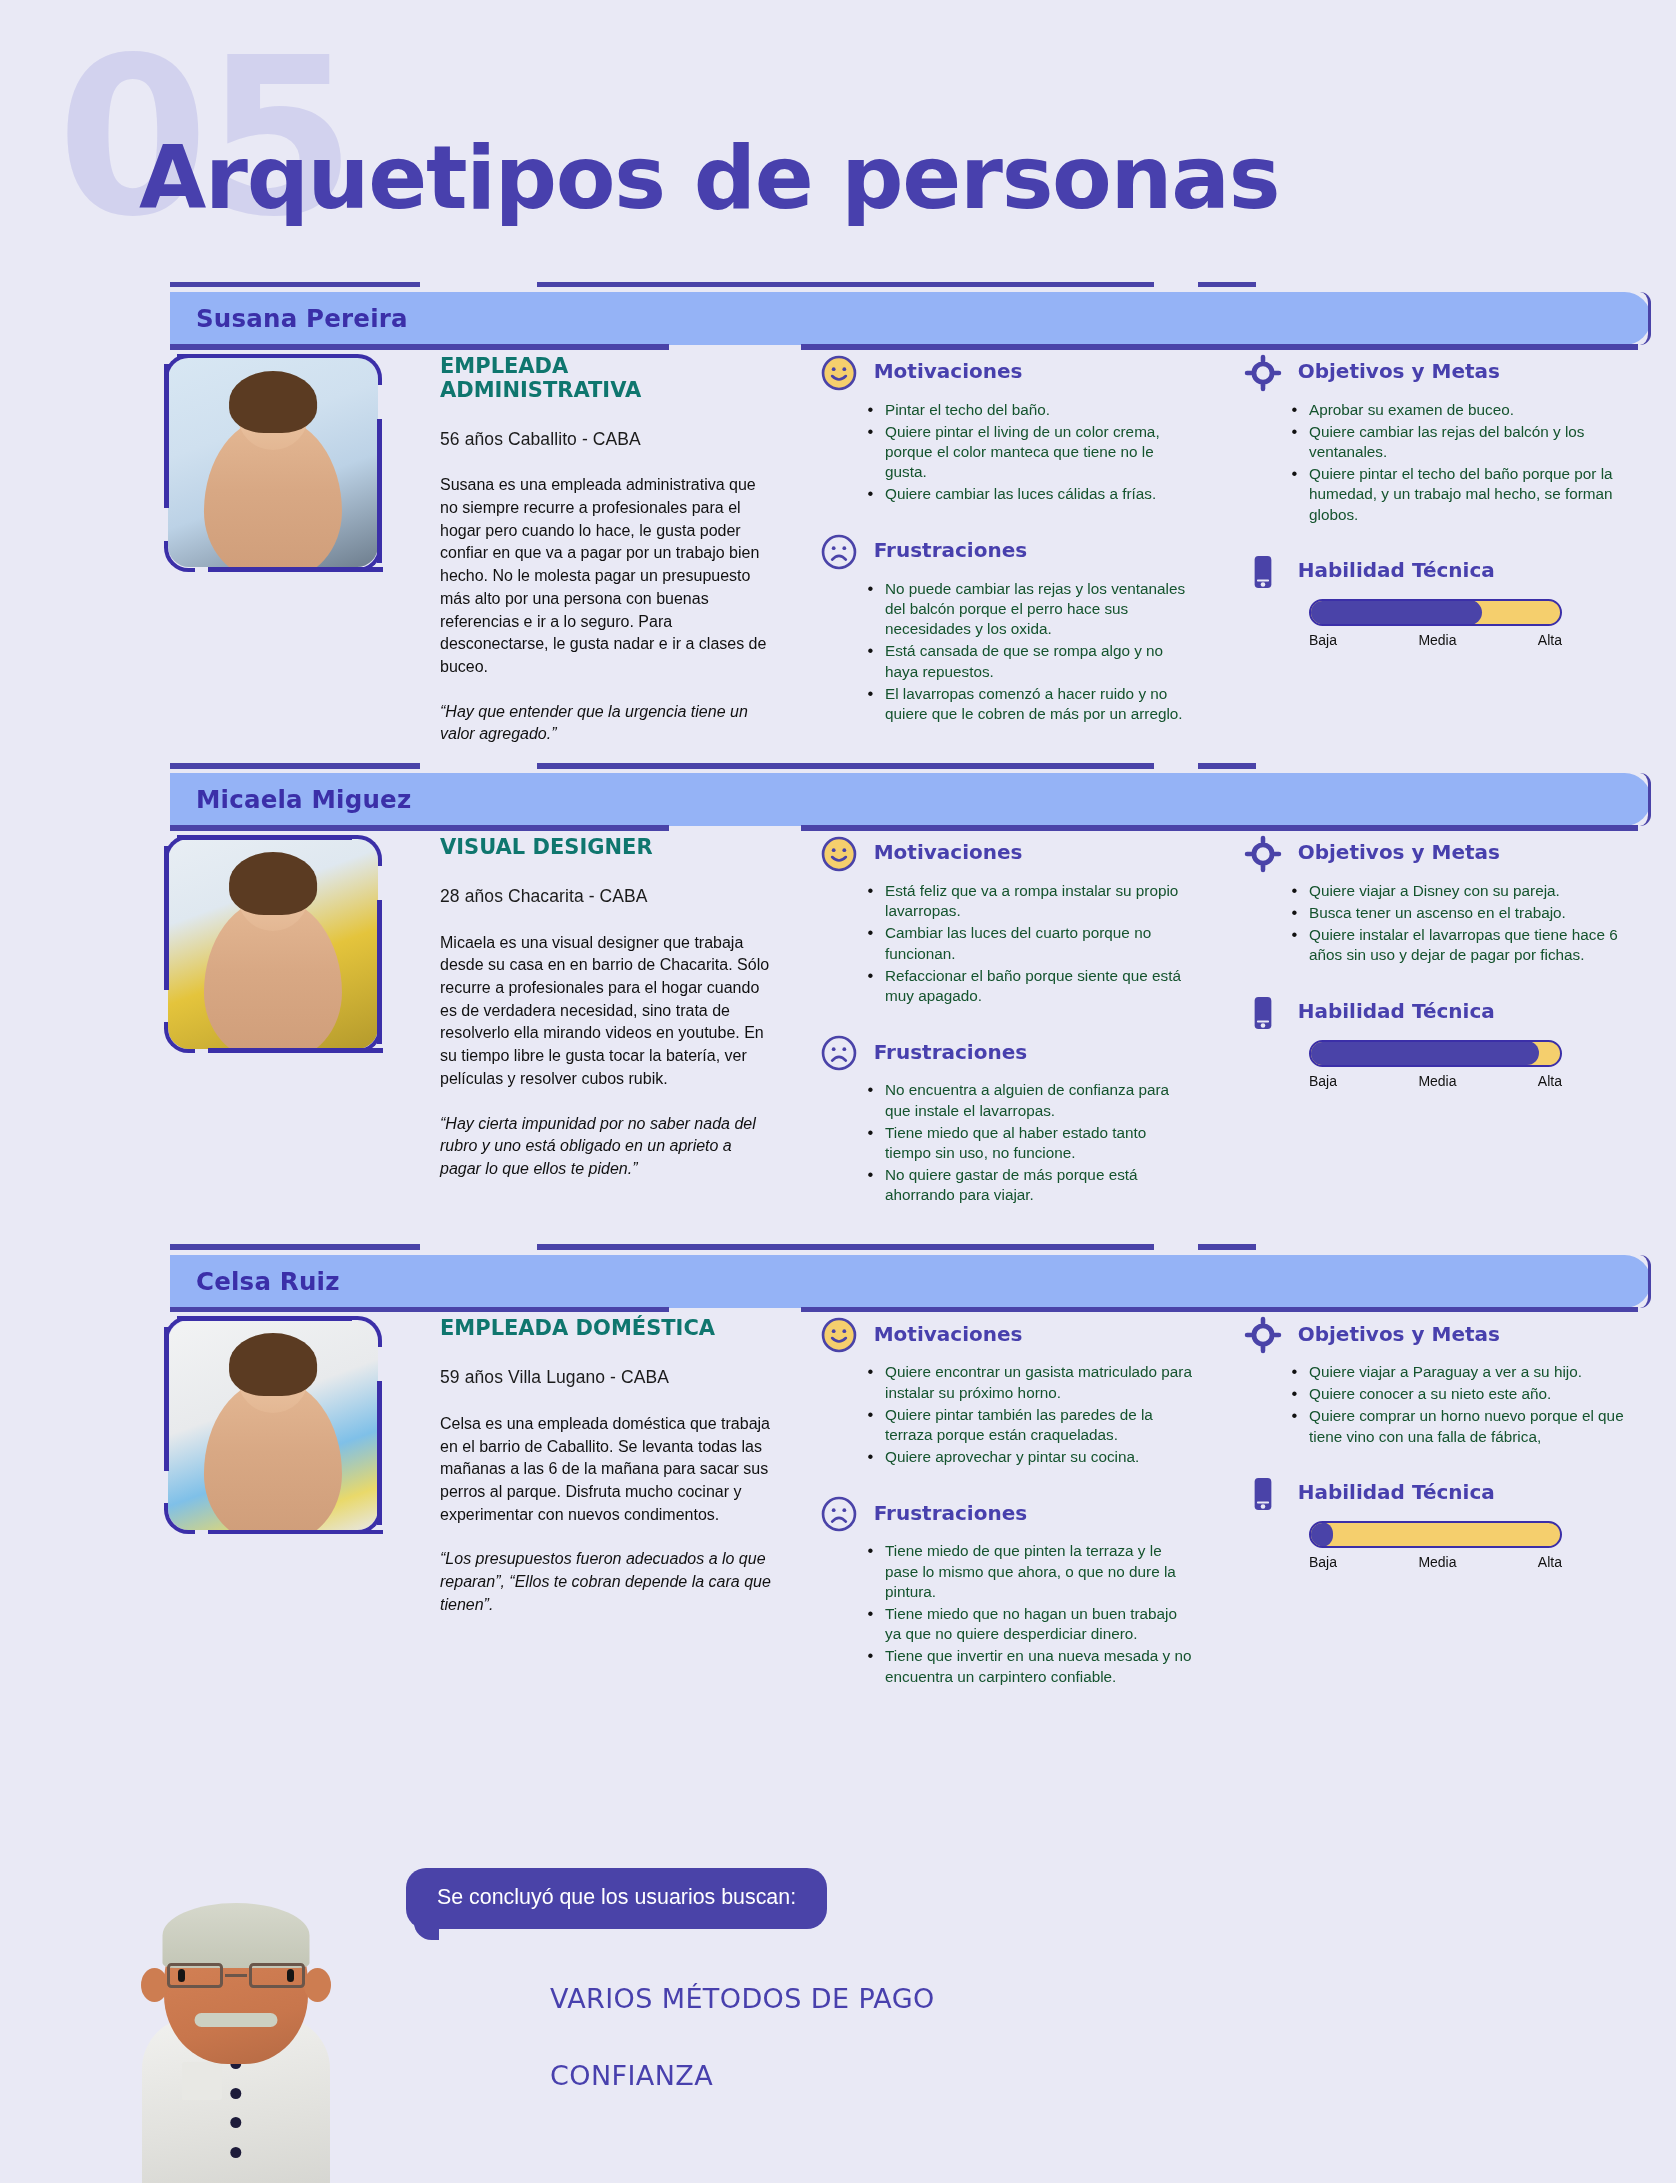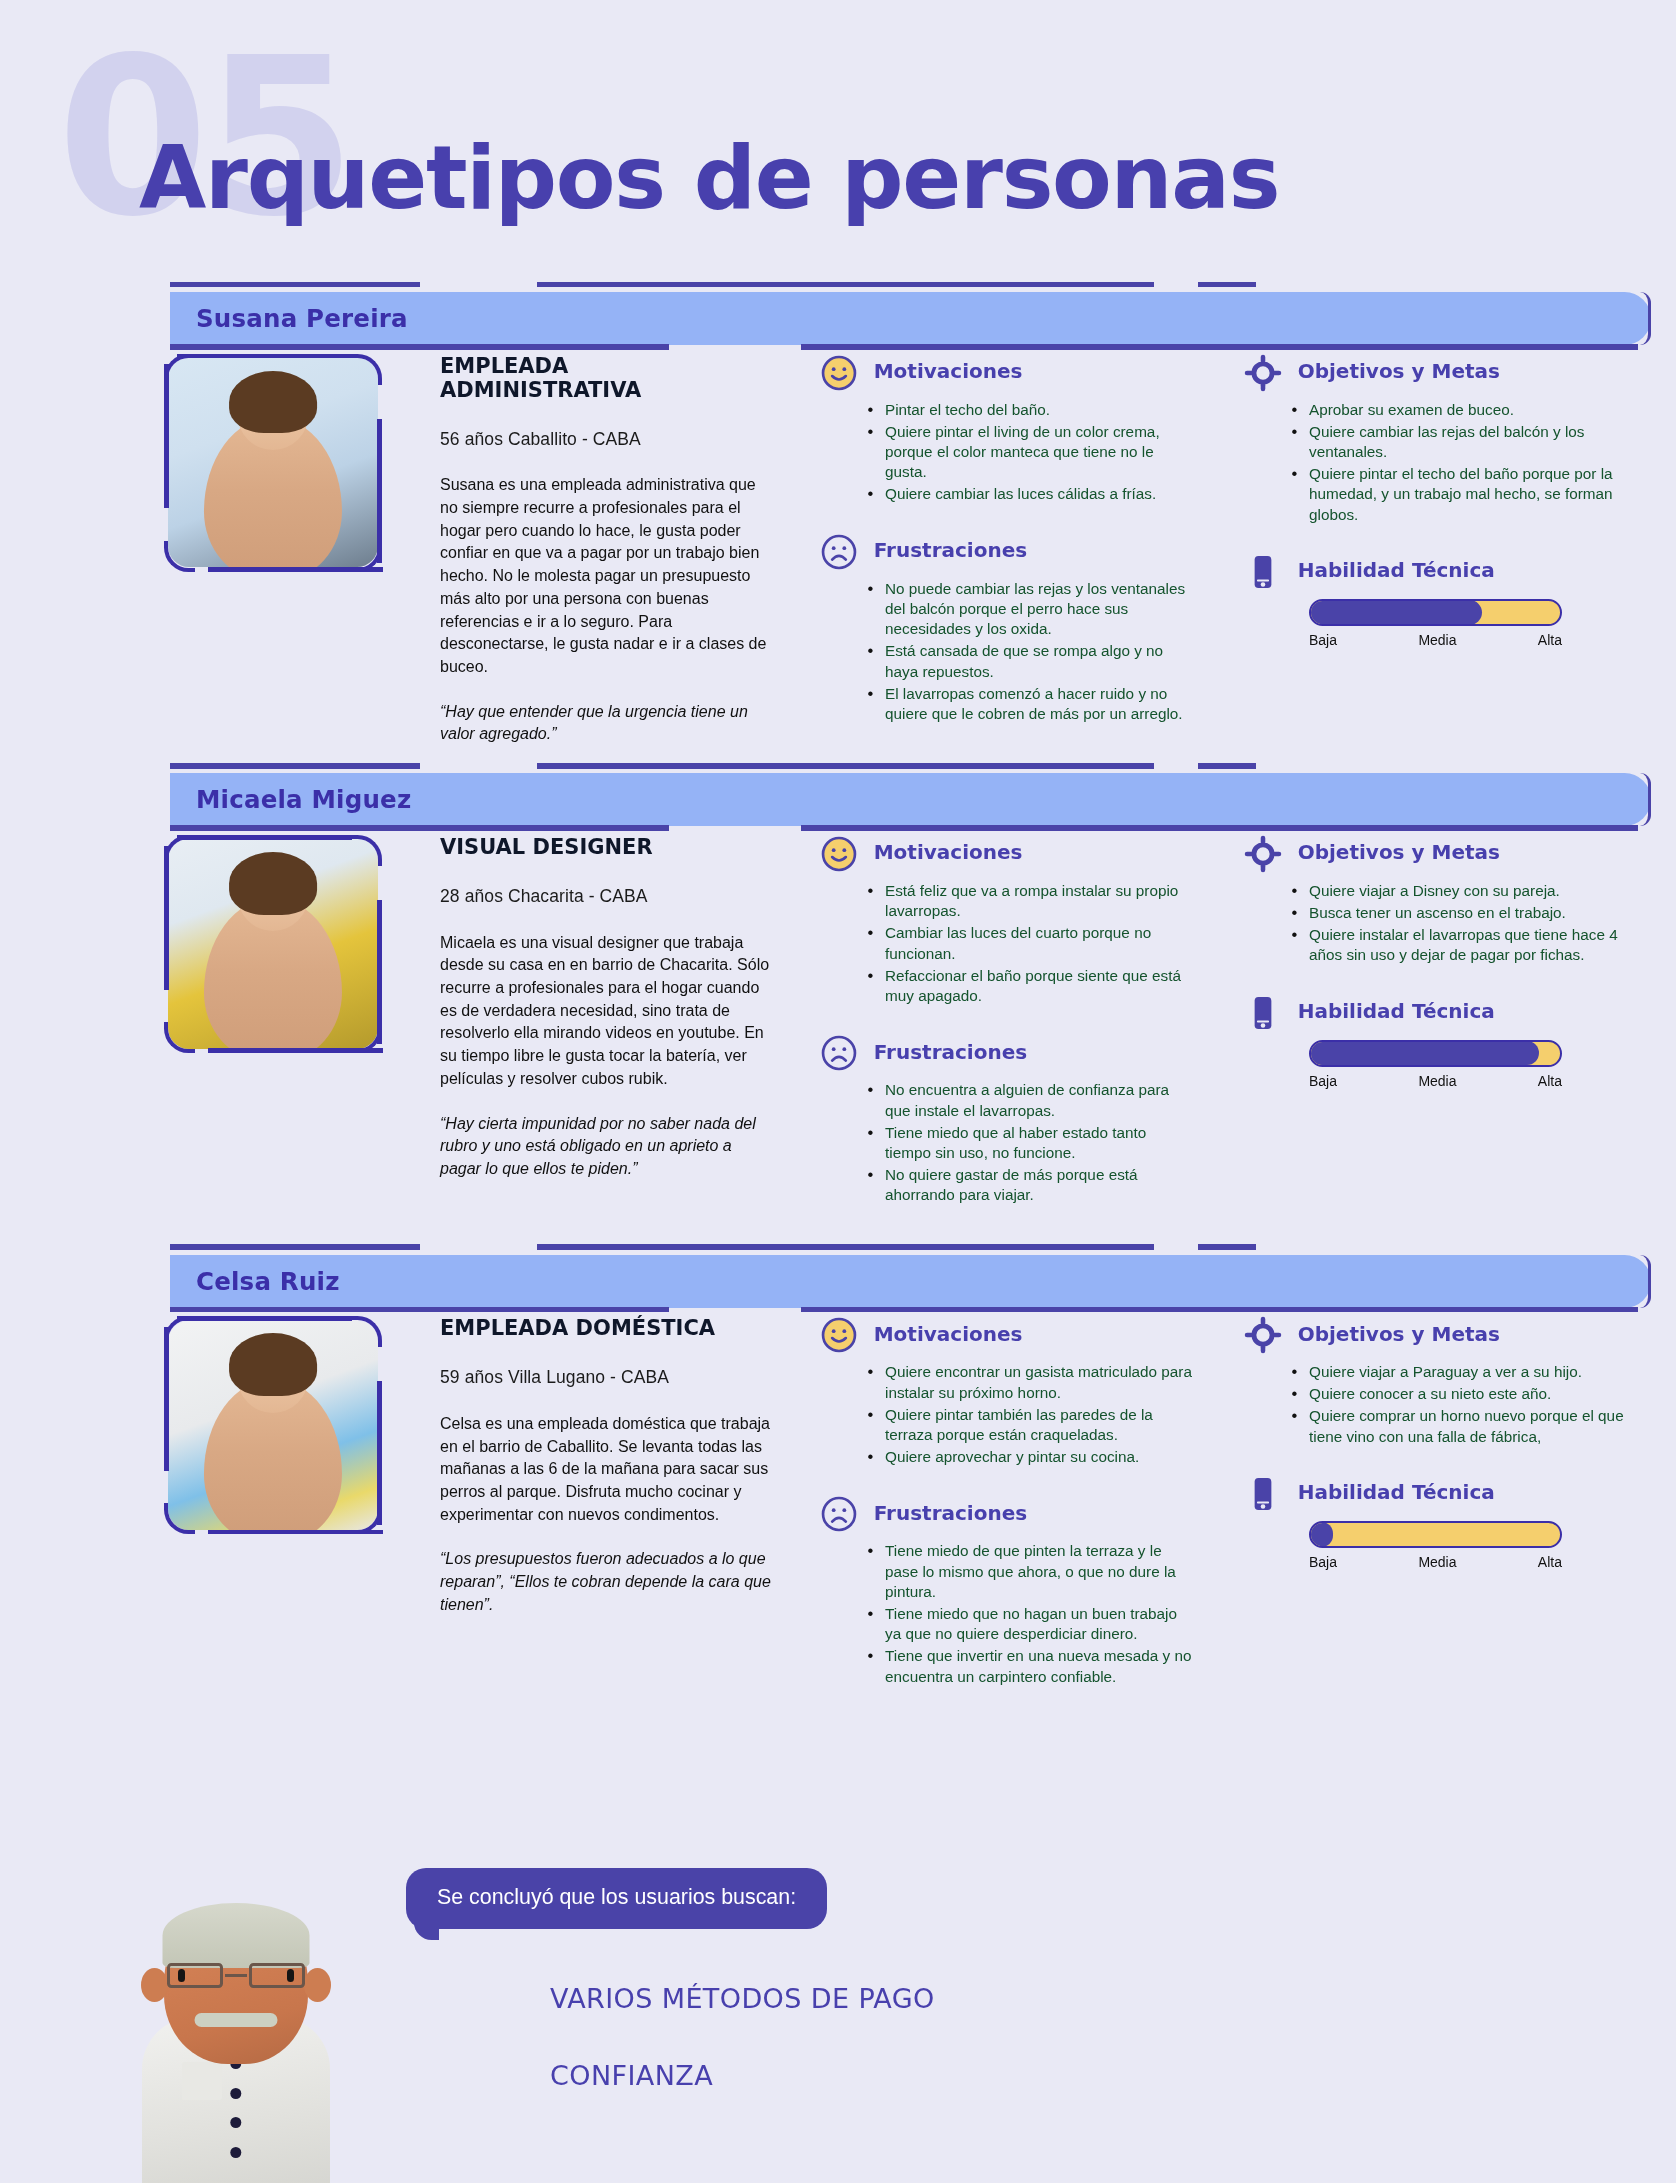--- a/index.html
+++ b/index.html
@@ -88,21 +88,21 @@
   }
   .ph-hair{
     position:absolute;left:50%;top:6%;transform:translateX(-50%);
     width:42%;height:30%;border-radius:50% 50% 40% 40%;
     background:#5b3b22;
   }
 
   
   .info-col{width:332px;flex:0 0 332px;padding-left:31px;}
   .role{
-    font-size:21px;font-weight:700;color:#0f172a;letter-spacing:0px;
+    font-size:21px;font-weight:700;color:#0f766e;letter-spacing:0px;
     font-family:"DejaVu Sans", sans-serif;margin-bottom:27px;
   }
   .meta{font-size:17.5px;color:#1b1b1b;margin-bottom:24.5px;letter-spacing:0.1px;}
   .bio{font-size:16px;line-height:1.42;color:#111;margin-bottom:22px;}
   .quote{font-size:16px;line-height:1.42;color:#111;font-style:italic;}
 
   
   .mid-col{width:376px;flex:0 0 376px;padding-left:48px;}
   .right-col{width:384px;flex:0 0 384px;padding-left:48px;}
 
@@ -396,21 +396,21 @@
                   <rect x="44" y="2" width="12" height="22" rx="6" fill="#4a43a8"></rect>
                   <rect x="44" y="76" width="12" height="22" rx="6" fill="#4a43a8"></rect>
                   <rect x="2" y="44" width="22" height="12" rx="6" fill="#4a43a8"></rect>
                   <rect x="76" y="44" width="22" height="12" rx="6" fill="#4a43a8"></rect>
                 </svg></div>
               <div class="sec-title">Objetivos y Metas</div>
             </div>
             <ul class="bullets">
               <li>Quiere viajar a Disney con su pareja.</li>
               <li>Busca tener un ascenso en el trabajo.</li>
-              <li>Quiere instalar el lavarropas que tiene hace 4 años sin uso y dejar de pagar por fichas.</li>
+              <li>Quiere instalar el lavarropas que tiene hace 6 años sin uso y dejar de pagar por fichas.</li>
             </ul>
             <div class="sec">
               <div class="sec-icon"><svg viewBox="0 0 100 100" width="38" height="38">
                   <rect x="28" y="8" width="44" height="84" rx="10" fill="#4a43a8"></rect>
                   <rect x="34" y="70" width="32" height="5" rx="2.5" fill="#e9e9f5"></rect>
                   <circle cx="50" cy="83" r="6" fill="#e9e9f5"></circle>
                 </svg></div>
               <div class="sec-title">Habilidad Técnica</div>
             </div>
             <div class="skill-wrap">

